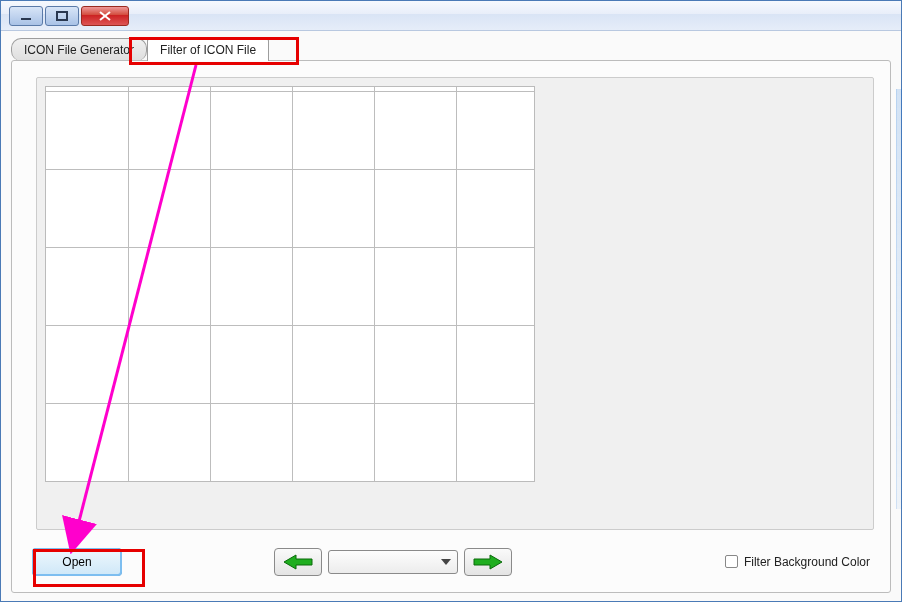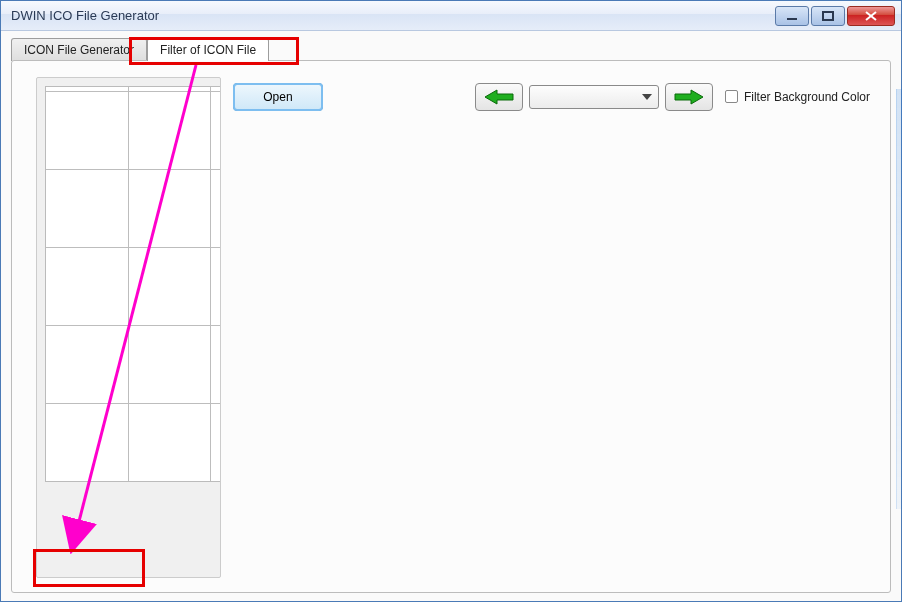--- a/index.html
+++ b/index.html
@@ -90,30 +90,31 @@
       border-top-right-radius: 3px;
       position: relative;
     }
     .tab.active {
       background: #fff;
       border-color: #9d9d9d;
       z-index: 2;
     }
     .tab.inactive {
       background: linear-gradient(to bottom,#f0f0f0,#dedede);
+      border-radius: 10px;
     }
     .tab-panel {
       flex: 1;
       border: 1px solid #bcbcbc;
       background: #fcfcfc;
       position: relative;
       margin-top: -1px;
       padding: 10px 12px 8px 12px;
       display: flex;
-      flex-direction: row;
+      flex-direction: column;
       border-radius: 3px;
     }
     .preview-area-outer {
       flex:1;
       position: relative;
       background: #f0f0f0;
       border: 1px solid #ccc;
       border-radius: 2px;
       margin: 6px 4px 6px 12px;
       overflow: hidden;
@@ -229,21 +230,20 @@
       background: linear-gradient(to bottom, rgba(32,120,220,.18), rgba(32,120,220,.05));
       border-left:1px solid rgba(32,120,220,.15);
       pointer-events:none;
     }
   </style>
 </head>
 <body>
 
 <div class="window">
   <div class="titlebar">
-    <div class="title">DWIN ICO File Generator</div>
     <div class="win-controls">
       <div class="win-btn minimize">
         <svg width="12" height="10">
             <rect x="1" y="7" width="10" height="2" fill="#2a3850"></rect>
           </svg>
       </div>
       <div class="win-btn maximize">
         <svg width="12" height="10">
             <rect x="1" y="1" width="10" height="8" fill="none" stroke="#2a3850" stroke-width="2"></rect>
           </svg>

